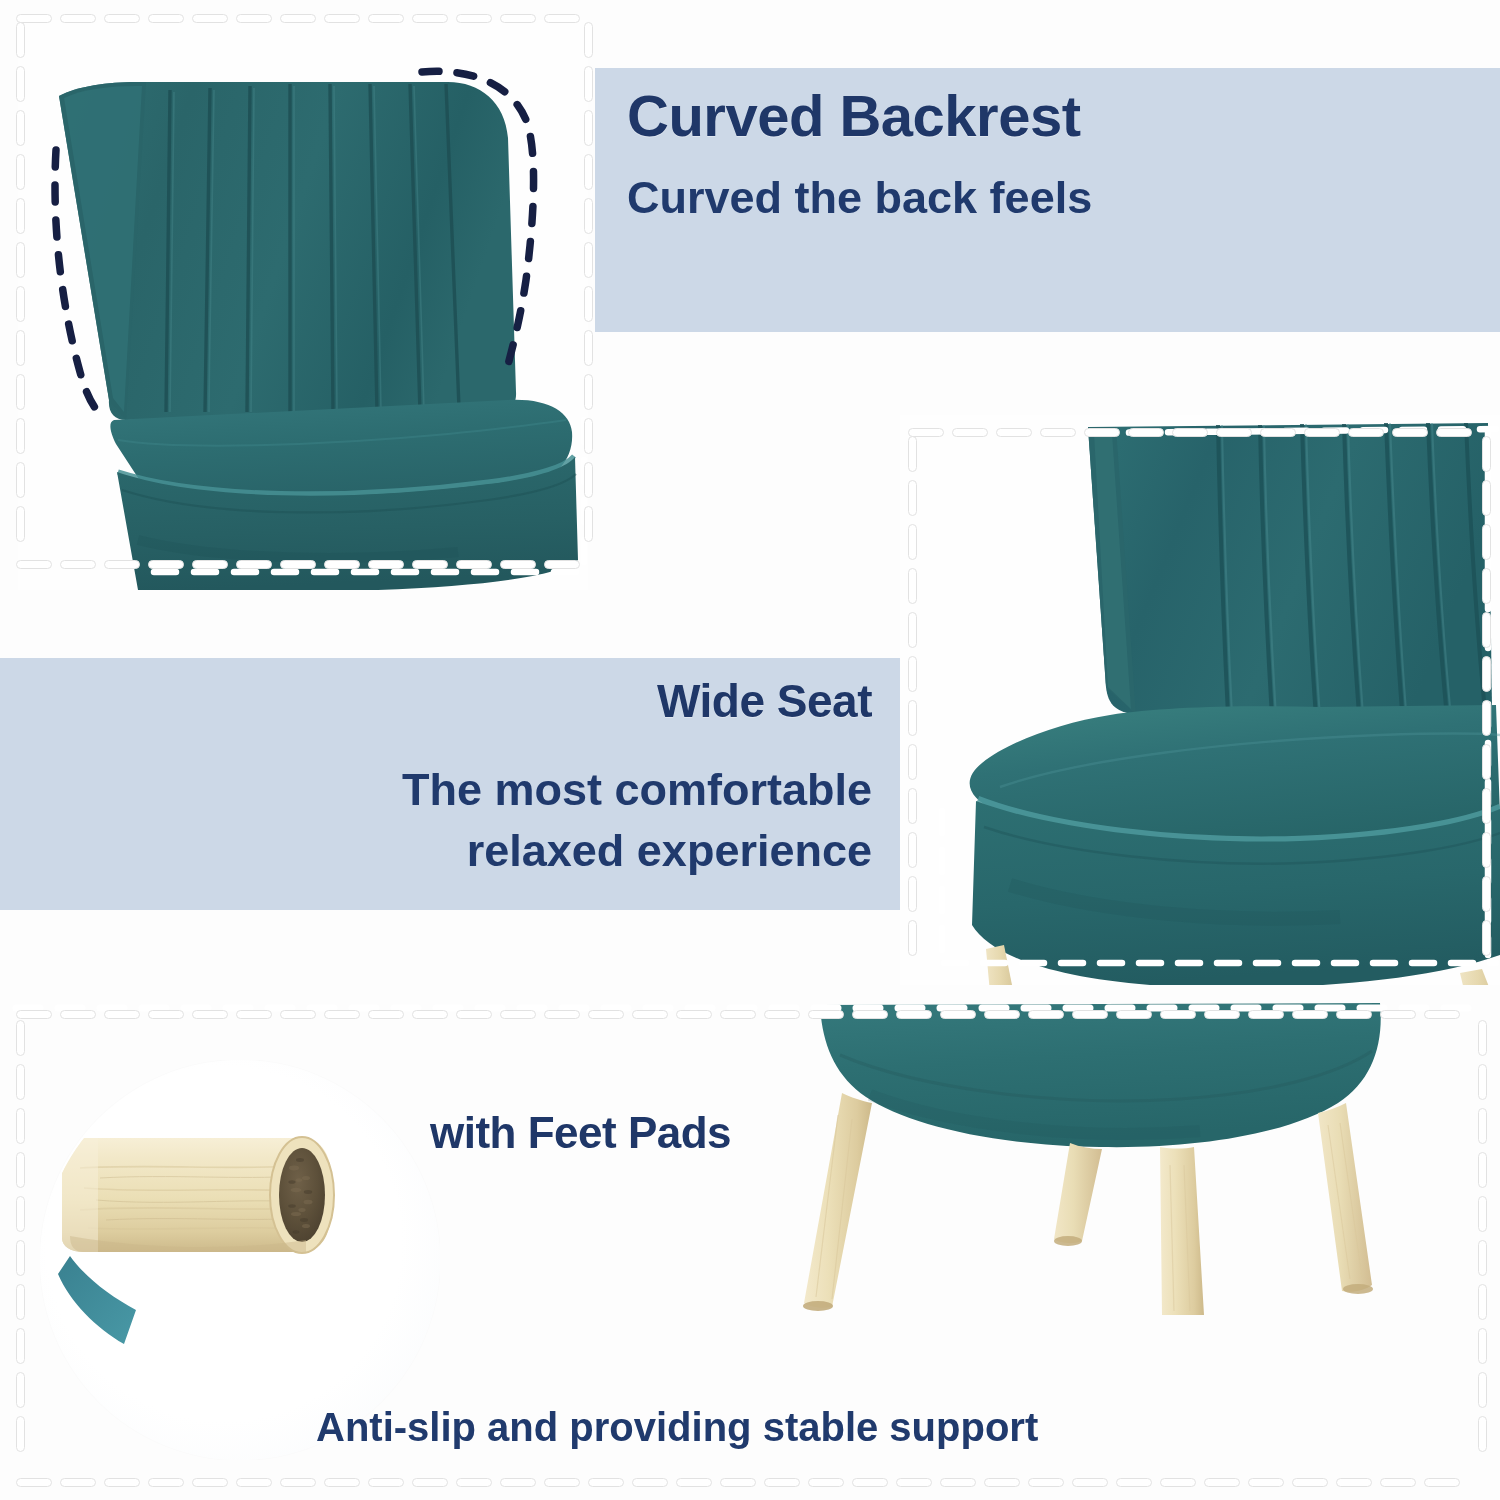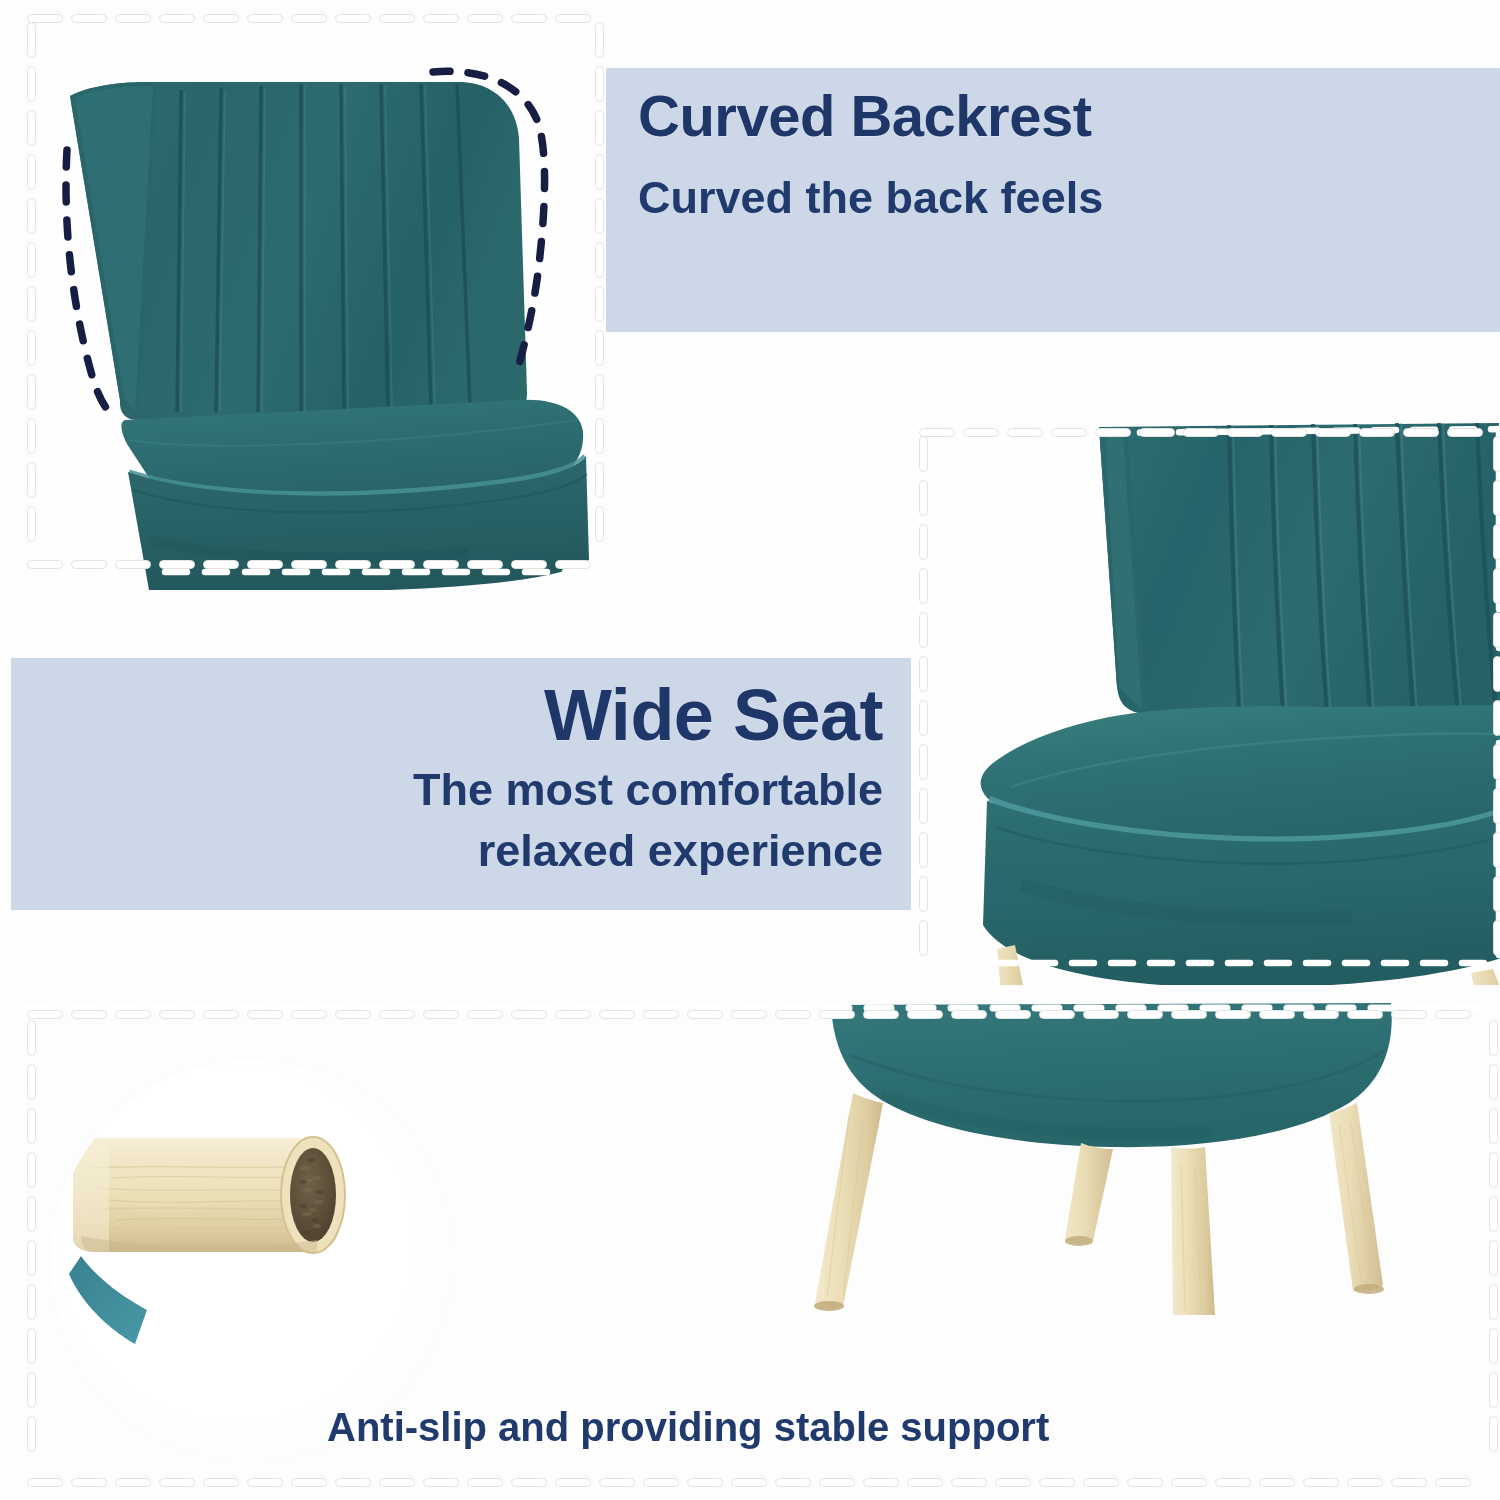--- a/index.html
+++ b/index.html
@@ -3,21 +3,21 @@
 <meta charset="utf-8">
 <style>
   html,body{margin:0;padding:0;}
   body{
     width:1500px;height:1500px;
     background:#fdfdfd;
     font-family:"Liberation Sans", sans-serif;
     overflow:hidden;
     position:relative;
   }
-  .stage{position:absolute;inset:0;width:1484px;height:1500px;margin-left:11px;}
+  .stage{position:absolute;inset:0;width:1484px;height:1500px;}
 
   
   .band{position:absolute;background:#ccd8e7;}
   #band-curved{left:595px;top:68px;width:905px;height:264px;}
   #band-wide{left:0px;top:658px;width:905px;height:252px;}
 
   
   .headline{
     color:#1f3768;
     font-weight:bold;
@@ -30,21 +30,21 @@
   .subline{
     color:#203a6d;
     font-weight:bold;
     line-height:1.35;
     position:absolute;
   }
 
   #h-curved{left:627px;top:86px;font-size:58px;}
   #s-curved{left:627px;top:168px;font-size:45px;width:580px;}
 
-  #h-wide{right:612px;top:678px;font-size:72px;text-align:right;}
+  #h-wide{right:612px;top:678px;font-size:46px;text-align:right;}
   #s-wide{right:612px;top:760px;font-size:45px;width:600px;text-align:right;}
 
   #h-feet{left:430px;top:1110px;font-size:44px;}
 
   #h-legs{left:560px;top:1330px;font-size:46px;}
   #s-legs{left:316px;top:1400px;font-size:40px;}
 
   
   .capframe{position:absolute;}
   .cap-h, .cap-v{
@@ -551,16 +551,17 @@
   <div class="subline" id="s-curved">
     <div>Curved the back feels</div>
   </div>
 
   <div class="headline" id="h-wide">Wide Seat</div>
   <div class="subline" id="s-wide">
     <div>The most comfortable</div>
     <div>relaxed experience</div>
   </div>
 
+  <div class="headline" id="h-feet">with Feet Pads</div>
 
   <div class="subline" id="s-legs">Anti-slip and providing stable support</div>
 
 </div>
 
 </body></html>

